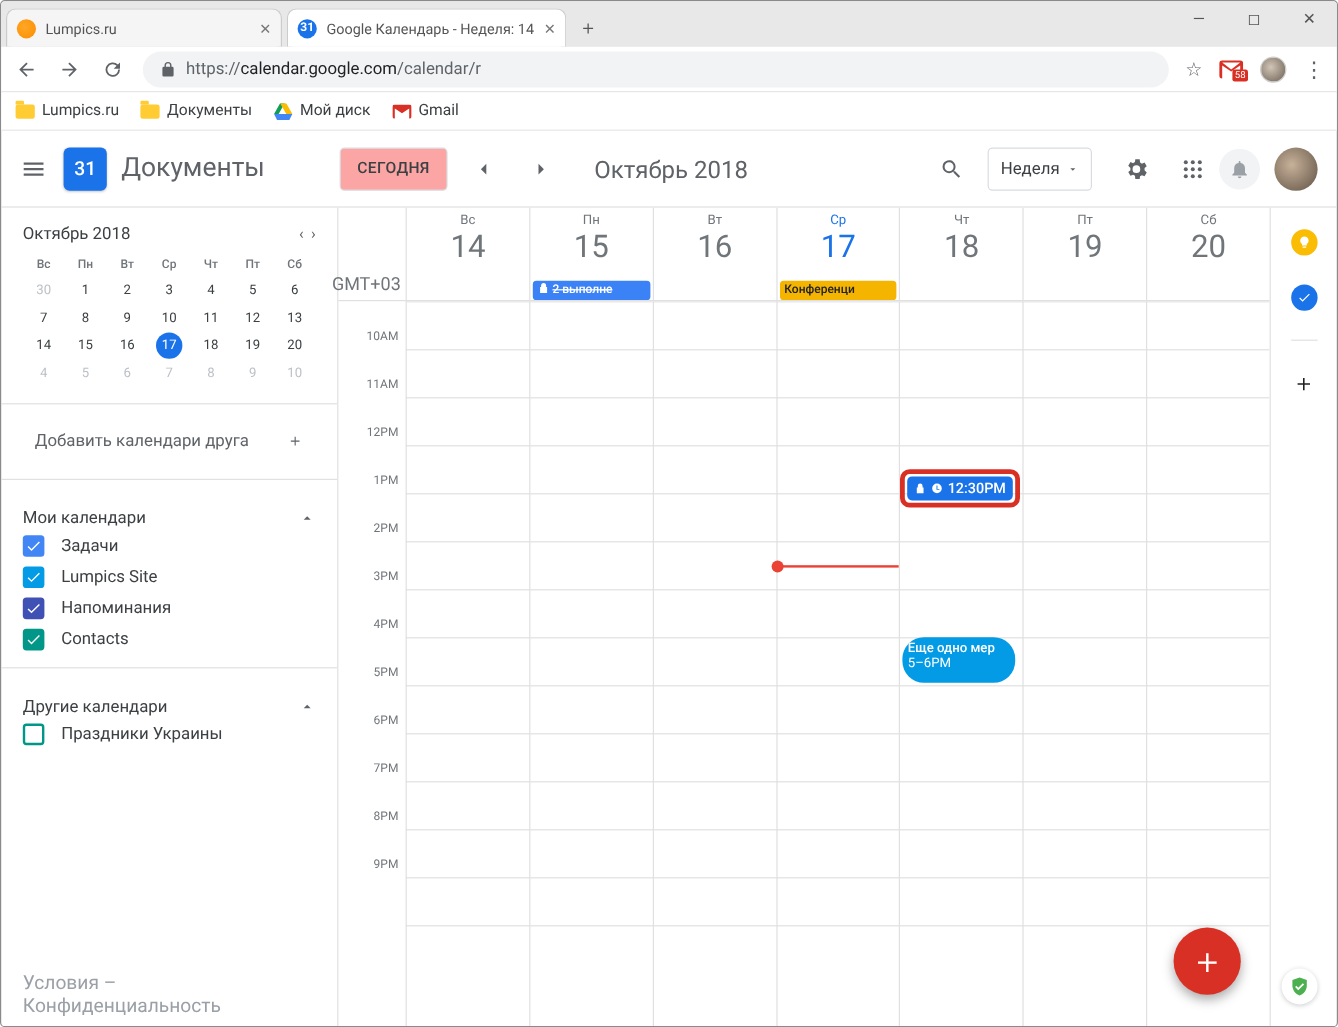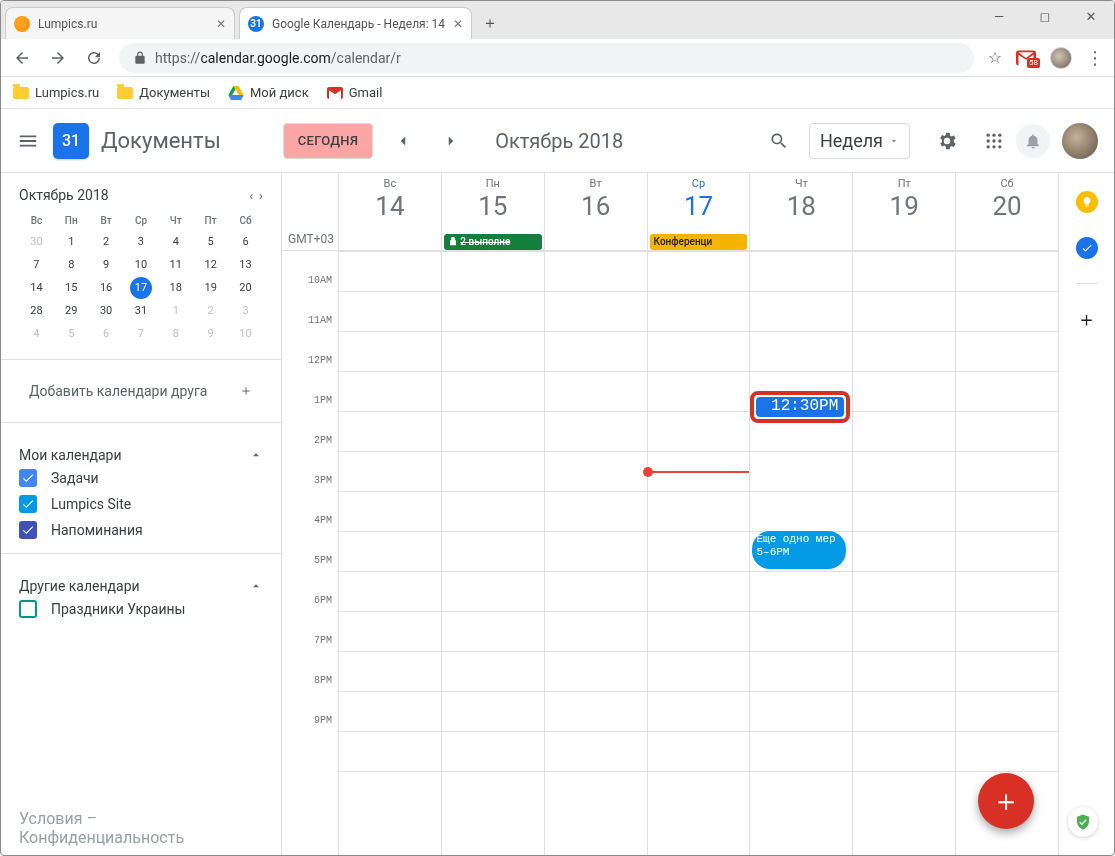--- a/index.html
+++ b/index.html
@@ -35,21 +35,21 @@
   .folder::before{content:"";position:absolute;top:-3px;left:0;width:7px;height:3px;background:#ffcc33;border-radius:1px 1px 0 0;}
   
   .app-header{height:64px;display:flex;align-items:center;padding:0 16px;border-bottom:1px solid #e0e0e0;gap:12px;}
   .hamburger{width:24px;color:#5f6368;}
   .cal-logo{width:36px;height:36px;background:#1a73e8;color:#fff;display:flex;align-items:center;justify-content:center;border-radius:5px;font-weight:500;font-size:16px;box-shadow:0 1px 2px rgba(0,0,0,.2);}
   .app-title{font-size:22px;color:#5f6368;margin-right:50px;}
   .today-btn{height:36px;padding:0 14px;border:1px solid #dadce0;border-radius:4px;background:#fca5a5;font-size:13px;color:#3c4043;font-weight:500;text-transform:uppercase;letter-spacing:.3px;display:flex;align-items:center;}
   .chev{width:36px;height:36px;display:flex;align-items:center;justify-content:center;color:#5f6368;border-radius:50%;}
   .month-title{font-size:20px;color:#5f6368;margin-left:14px;}
   .header-flex{flex:1;}
-  .view-select{height:36px;border:1px solid #dadce0;border-radius:4px;padding:0 10px;display:flex;align-items:center;gap:6px;font-size:18px;color:#3c4043;}
+  .view-select{height:36px;border:1px solid #dadce0;border-radius:4px;padding:0 10px;display:flex;align-items:center;gap:6px;font-size:14px;color:#3c4043;}
   .gear{color:#5f6368;margin:0 14px;}
   .apps-grid{color:#5f6368;}
   .notif{color:#b0b0b0;}
   .user-avatar{width:36px;height:36px;border-radius:50%;background:radial-gradient(circle at 40% 40%,#c7b199,#5f5144);}
   
   .main{flex:1;display:flex;overflow:hidden;position:relative;}
   .sidebar{width:280px;min-width:280px;padding:14px 18px 8px;display:flex;flex-direction:column;font-size:13px;color:#3c4043;overflow-y:auto;}
   .mini-head{display:flex;align-items:center;justify-content:space-between;margin-bottom:8px;}
   .mini-title{font-size:14px;color:#3c4043;}
   .mini-nav{display:flex;gap:6px;color:#5f6368;}
@@ -64,40 +64,40 @@
   .cal-section{display:flex;align-items:center;justify-content:space-between;margin:10px 0 6px;font-size:14px;color:#3c4043;}
   .cal-list{display:flex;flex-direction:column;gap:8px;}
   .cal-item{display:flex;align-items:center;gap:14px;font-size:14px;}
   .chk{width:18px;height:18px;border-radius:3px;display:flex;align-items:center;justify-content:center;color:#fff;}
   .chk svg{width:14px;height:14px;}
   .chk.empty{background:#fff;border:2px solid #009688;}
   .footer-links{margin-top:auto;color:#9aa0a6;font-size:16px;padding-top:16px;}
   
   .grid-wrap{flex:1;display:flex;flex-direction:column;border-left:1px solid #e0e0e0;}
   .day-header{display:flex;height:78px;border-bottom:1px solid #e0e0e0;}
-  .gmt-col{width:56px;font-size:12px;color:#70757a;display:flex;align-items:flex-end;justify-content:flex-end;padding:4px;}
+  .gmt-col{width:56px;font-size:15px;color:#70757a;display:flex;align-items:flex-end;justify-content:flex-end;padding:4px;}
   .day-col{flex:1;border-left:1px solid #e0e0e0;display:flex;flex-direction:column;align-items:center;padding-top:4px;position:relative;}
   .day-abbr{font-size:11px;color:#70757a;text-transform:none;}
   .day-abbr.today{color:#1a73e8;}
   .day-num{font-size:26px;color:#70757a;line-height:32px;font-weight:400;}
   .day-num.today{color:#1a73e8;}
   .allday-chip{position:absolute;bottom:0;left:2px;right:2px;height:16px;border-radius:3px;font-size:10px;color:#fff;padding:0 4px;line-height:16px;overflow:hidden;font-weight:500;}
-  .hours-wrap{flex:1;display:flex;overflow-y:auto;position:relative;font-family:Liberation Mono, monospace;}
+  .hours-wrap{flex:1;display:flex;overflow-y:auto;position:relative;}
   .hours-labels{width:56px;display:flex;flex-direction:column;font-size:10px;color:#70757a;}
   .hour-label{height:40px;text-align:right;padding-right:6px;position:relative;top:-6px;}
   .hours-grid{flex:1;display:flex;position:relative;}
   .hour-day{flex:1;border-left:1px solid #e0e0e0;position:relative;}
   .hour-day.today-col{}
   .hour-row-lines{position:absolute;left:0;right:0;top:0;bottom:0;pointer-events:none;}
   .hour-line{position:absolute;left:0;right:0;height:1px;background:#e0e0e0;}
   .now-line{position:absolute;left:0;right:0;height:2px;background:#ea4335;}
   .now-line::before{content:"";position:absolute;left:-5px;top:-4px;width:10px;height:10px;background:#ea4335;border-radius:50%;}
   .event{position:absolute;left:2px;right:6px;background:#039be5;color:#fff;font-size:11px;border-radius:4px;padding:2px 4px;line-height:13px;overflow:hidden;}
   .reminder-highlight{position:absolute;border:4px solid #d93025;border-radius:8px;padding:2px;}
-  .reminder-chip{background:#1a73e8;color:#fff;font-size:16px;font-weight:500;border-radius:4px;height:20px;display:flex;align-items:flex-start;padding:0 6px;gap:4px;}
+  .reminder-chip{background:#1a73e8;color:#fff;font-size:12px;font-weight:500;border-radius:4px;height:20px;display:flex;align-items:center;padding:0 6px;gap:4px;}
   
   .side-panel{width:56px;border-left:1px solid #e0e0e0;display:flex;flex-direction:column;align-items:center;padding-top:18px;gap:24px;}
   .side-ico{width:22px;height:22px;border-radius:50%;display:flex;align-items:center;justify-content:center;}
   .fab{position:absolute;right:80px;bottom:26px;width:56px;height:56px;border-radius:50%;background:#d93025;box-shadow:0 4px 10px rgba(0,0,0,.35);color:#fff;display:flex;align-items:center;justify-content:center;font-size:30px;font-weight:300;}
   .shield{position:absolute;right:16px;bottom:18px;width:30px;height:30px;border-radius:50%;background:#fff;box-shadow:0 1px 4px rgba(0,0,0,.2);display:flex;align-items:center;justify-content:center;color:#4caf50;}
   
   svg{display:block;}
 </style>
 </head>
 <body>
@@ -338,43 +338,20 @@
                 <div>18</div>
               </td>
               <td>
                 <div>19</div>
               </td>
               <td>
                 <div>20</div>
               </td>
             </tr>
             <tr>
-              <td>
-                <div>28</div>
-              </td>
-              <td>
-                <div>29</div>
-              </td>
-              <td>
-                <div>30</div>
-              </td>
-              <td>
-                <div>31</div>
-              </td>
-              <td class="dim">
-                <div>1</div>
-              </td>
-              <td class="dim">
-                <div>2</div>
-              </td>
-              <td class="dim">
-                <div>3</div>
-              </td>
-            </tr>
-            <tr>
               <td class="dim">
                 <div>4</div>
               </td>
               <td class="dim">
                 <div>5</div>
               </td>
               <td class="dim">
                 <div>6</div>
               </td>
               <td class="dim">
@@ -424,20 +401,28 @@
             <span>Lumpics Site</span>
           </div>
           <div class="cal-item">
             <div class="chk" style="background: rgb(63, 81, 181);">
               <svg viewBox="0 0 24 24">
                 <path fill="#fff" d="M9 16.2 4.8 12l-1.4 1.4L9 19 21 7l-1.4-1.4z"></path>
               </svg>
             </div>
             <span>Напоминания</span>
           </div>
+          <div class="cal-item">
+            <div class="chk" style="background: rgb(0, 150, 136);">
+              <svg viewBox="0 0 24 24">
+                <path fill="#fff" d="M9 16.2 4.8 12l-1.4 1.4L9 19 21 7l-1.4-1.4z"></path>
+              </svg>
+            </div>
+            <span>Contacts</span>
+          </div>
         </div>
       <div class="divider"></div>
       <div class="cal-section">
         <span>Другие календари</span>
         <span>
             <svg width="14" height="14" viewBox="0 0 24 24">
               <path fill="#5f6368" d="M7 14l5-5 5 5z"></path>
             </svg>
           </span>
       </div>
@@ -454,21 +439,21 @@
       <div class="day-header">
         <div class="gmt-col">GMT+03</div>
         <div id="day-headers" style="display:flex;flex:1;">
             <div class="day-col">
               <div class="day-abbr">Вс</div>
               <div class="day-num">14</div>
             </div>
             <div class="day-col">
               <div class="day-abbr">Пн</div>
               <div class="day-num">15</div>
-              <div class="allday-chip" style="background: #15803d;"><svg style="display:inline;vertical-align:-1px" width="10" height="10" viewBox="0 0 24 24">
+              <div class="allday-chip" style="background: #3b82f6;"><svg style="display:inline;vertical-align:-1px" width="10" height="10" viewBox="0 0 24 24">
                   <path fill="#fff" d="M12 2a5 5 0 0 0-5 5v3H5v12h14V10h-2V7a5 5 0 0 0-5-5z"></path>
                 </svg> <span style="text-decoration:line-through">2 выполне</span></div>
             </div>
             <div class="day-col">
               <div class="day-abbr">Вт</div>
               <div class="day-num">16</div>
             </div>
             <div class="day-col">
               <div class="day-abbr today">Ср</div>
               <div class="day-num today">17</div>

